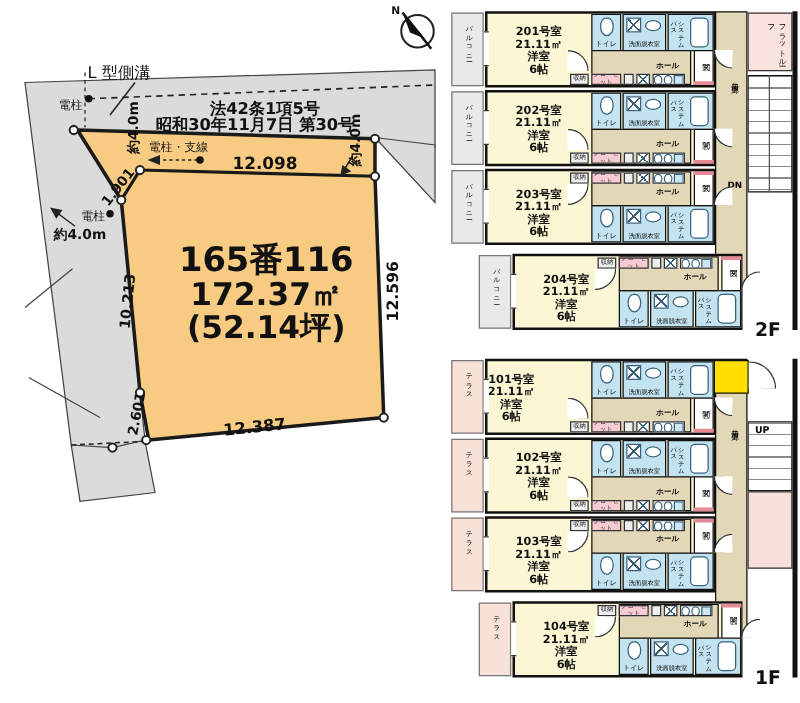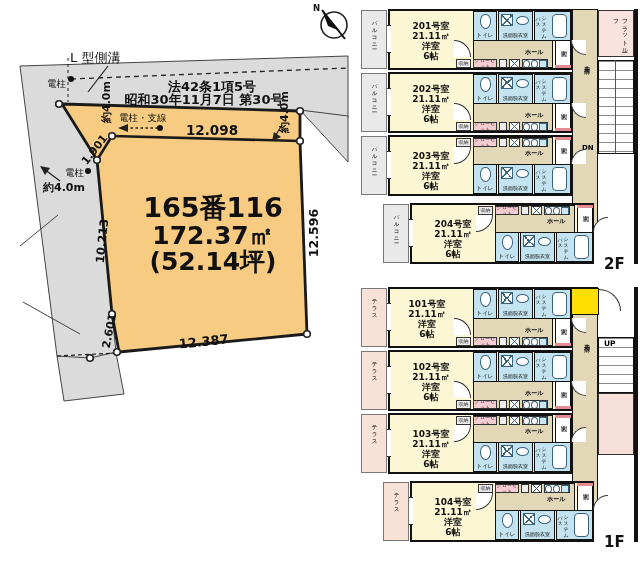--- a/index.html
+++ b/index.html
@@ -270,21 +270,21 @@
       <div class="abs vtext" style="left: 579px; top: 339px; width: 12px; height: 44px; font-size: 6px; z-index: 4;">共用廊下</div>
       <div class="abs " style="left: 634px; top: 287px; width: 4px; height: 255px; background: rgb(17, 17, 17); z-index: 2;"></div>
       <div class="abs " style="left: 566px; top: 288px; width: 33px; height: 27px; background: rgb(255, 223, 0); border: 1px solid rgb(17, 17, 17); z-index: 1;"></div>
       <div class="abs arc" style="left: 599px; top: 289px; width: 22px; height: 22px; background: rgb(255, 255, 255); z-index: 5; border-top: 1px solid rgb(51, 51, 51); border-right: 1px solid rgb(51, 51, 51); border-radius: 0px 100% 0px 0px;"></div>
       <div class="abs treads" style="left: 598px; top: 337px; width: 36px; height: 56px; z-index: 1;"></div>
       <div class="abs " style="left: 604px; top: 339px; width: 20px; height: 9px; font-size: 7.5px; font-weight: bold; z-index: 5;">UP</div>
       <div class="abs " style="left: 598px; top: 393px; width: 36px; height: 62px; background: rgb(248, 224, 218); border: 1px solid rgb(51, 51, 51); z-index: 1;"></div>
       <div class="abs strip terrace" style="left: 361px; top: 288px; width: 26px; height: 59px;"></div>
       <div class="abs vtext" style="left: 369px; top: 295px; width: 10px; height: 46px; font-size: 5.5px; z-index: 4;">テラス</div>
       <div class="abs unit" style="left: 388px; top: 287px; width: 184px; height: 61px; z-index: 1;"></div>
-      <div class="abs room-label" style="left: 390px; top: 299px; width: 74px; height: 40px; z-index: 3;">
+      <div class="abs room-label" style="left: 372px; top: 299px; width: 74px; height: 40px; z-index: 3;">
         <div>101号室</div>
         <div>21.11㎡</div>
         <div>洋室</div>
         <div>6帖</div>
       </div>
       <div class="abs wet" style="left: 473px; top: 289px; width: 24px; height: 30px; z-index: 2;"></div>
       <div class="abs fix" style="left: 480px; top: 292px; width: 11px; height: 15px; z-index: 4; border-radius: 45% 45% 50% 50%;"></div>
       <div class="abs " style="left: 474px; top: 310px; width: 22px; height: 8px; font-size: 5.5px; text-align: center; z-index: 4;">トイレ</div>
       <div class="abs wet" style="left: 498px; top: 289px; width: 35px; height: 30px; z-index: 2;"></div>
       <div class="abs fix xbox" style="left: 501px; top: 292px; width: 12px; height: 12px; z-index: 4; border-radius: 0px;"></div>

